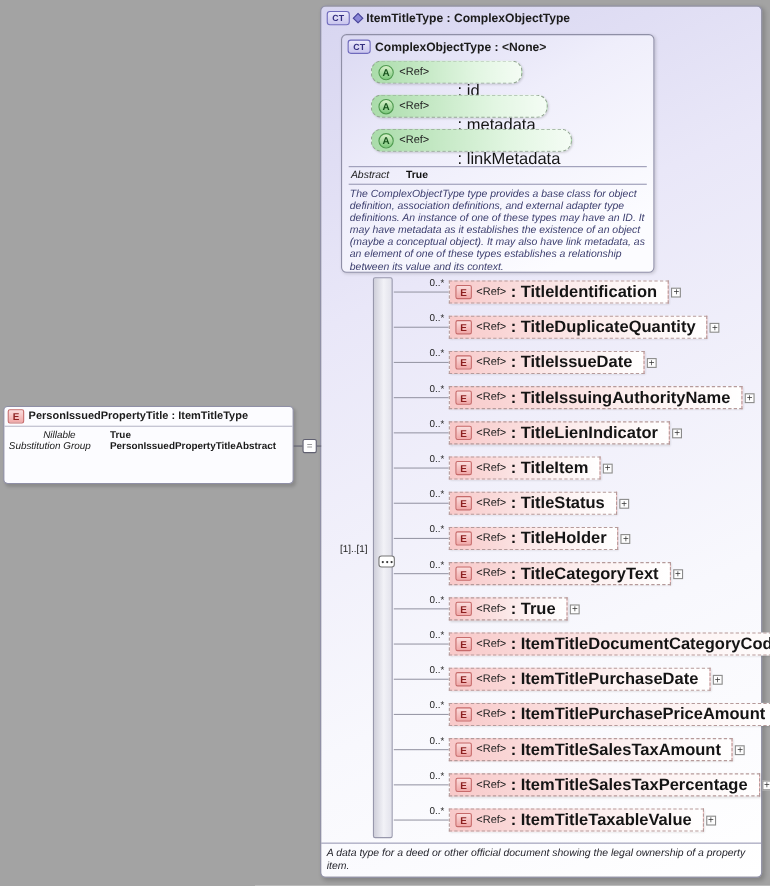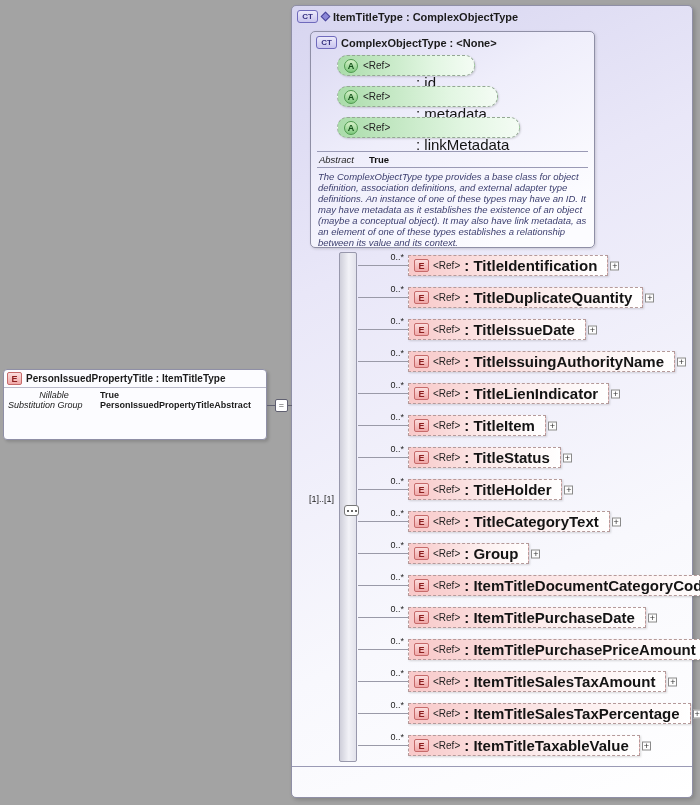--- a/index.html
+++ b/index.html
@@ -242,21 +242,21 @@
       <span class="nm">: TitleCategoryText</span>
       <span class="plus">+</span>
     </div>
   </div>
   <div class="el-row" style="top:543px">
     <div class="el-line"></div>
     <div class="el-card">0..*</div>
     <div class="el-pill">
       <span class="badge-e">E</span>
       <span class="ref">&lt;Ref&gt;</span>
-      <span class="nm">: Group</span>
+      <span class="nm">: True</span>
       <span class="plus">+</span>
     </div>
   </div>
   <div class="el-row" style="top:575px">
     <div class="el-line"></div>
     <div class="el-card">0..*</div>
     <div class="el-pill">
       <span class="badge-e">E</span>
       <span class="ref">&lt;Ref&gt;</span>
       <span class="nm">: ItemTitleDocumentCategoryCode</span>
@@ -308,20 +308,21 @@
     <div class="el-card">0..*</div>
     <div class="el-pill">
       <span class="badge-e">E</span>
       <span class="ref">&lt;Ref&gt;</span>
       <span class="nm">: ItemTitleTaxableValue</span>
       <span class="plus">+</span>
     </div>
   </div>
 
   <div class="bottom-sep"></div>
+  <div class="bottom-ann">A data type for a deed or other official document showing the legal ownership of a property item.</div>
 
   <div class="left-box"></div>
   <div class="hdr left-hdr">
     <span class="badge-e">E</span>
     <span class="title">PersonIssuedPropertyTitle : ItemTitleType</span>
   </div>
   <div class="left-hdr-sep"></div>
   <div class="prop-row p0">
     <span class="pl">Nillable</span>
     <span class="pv">True</span>

